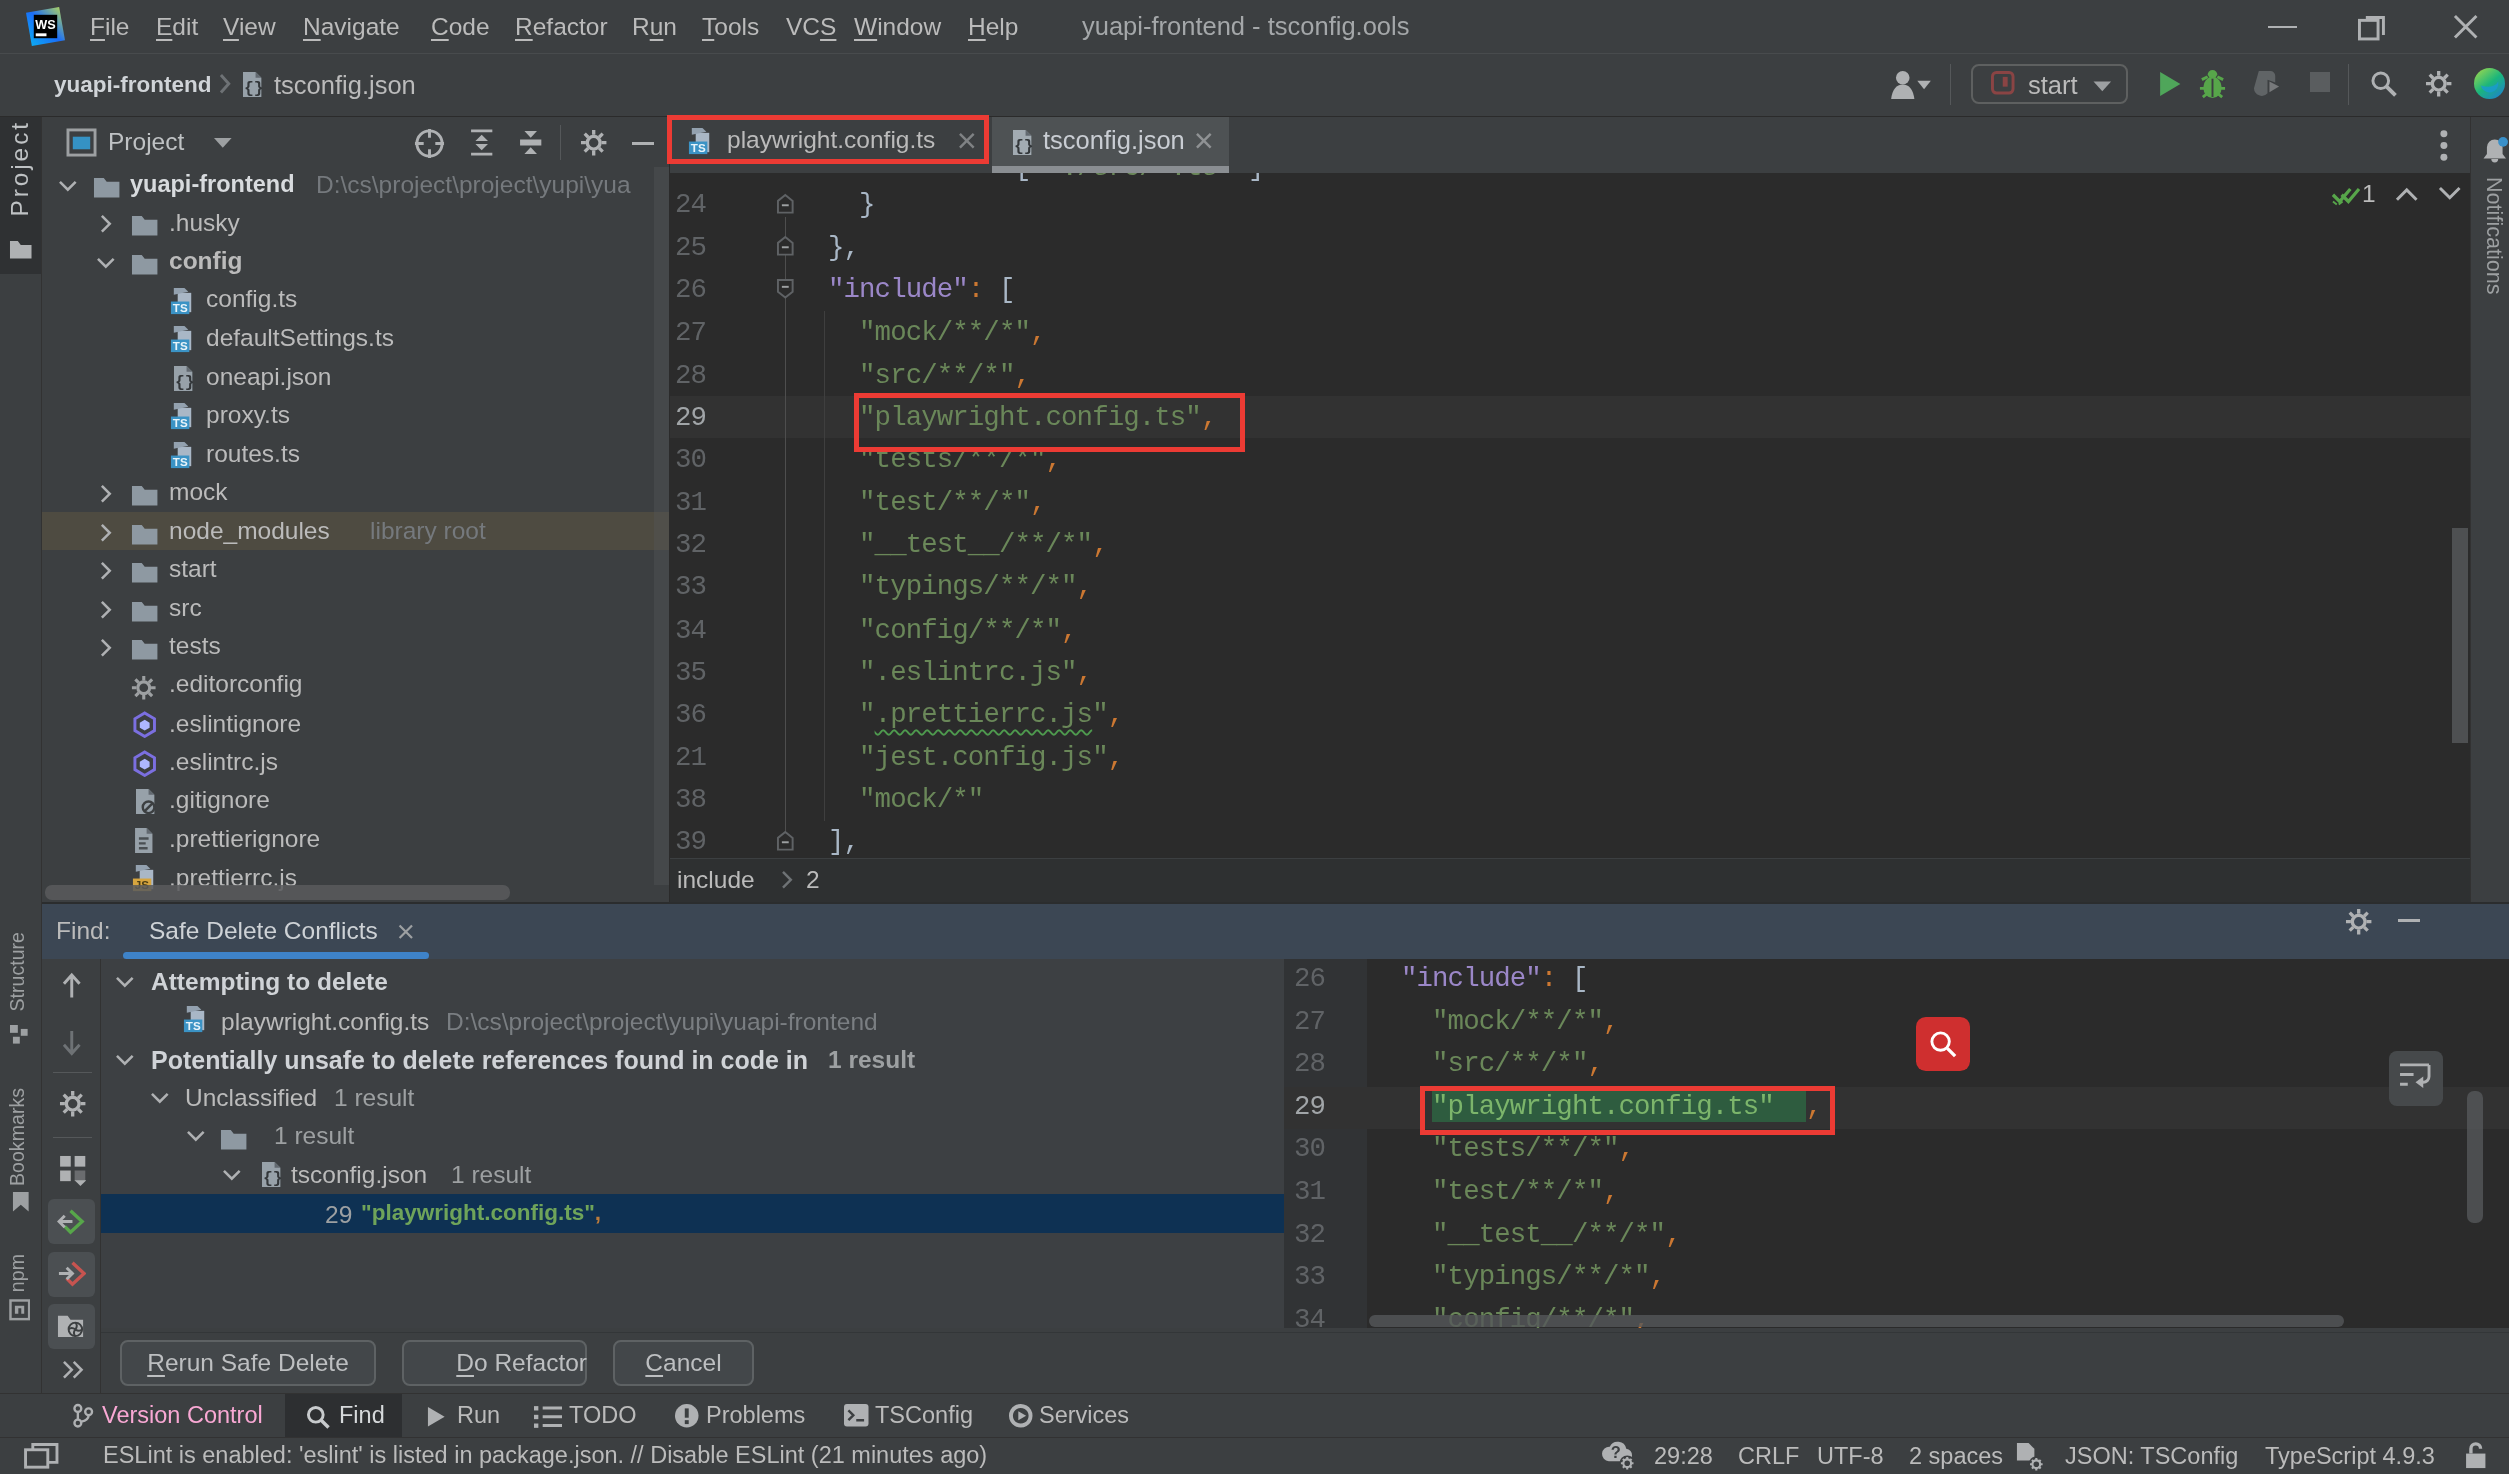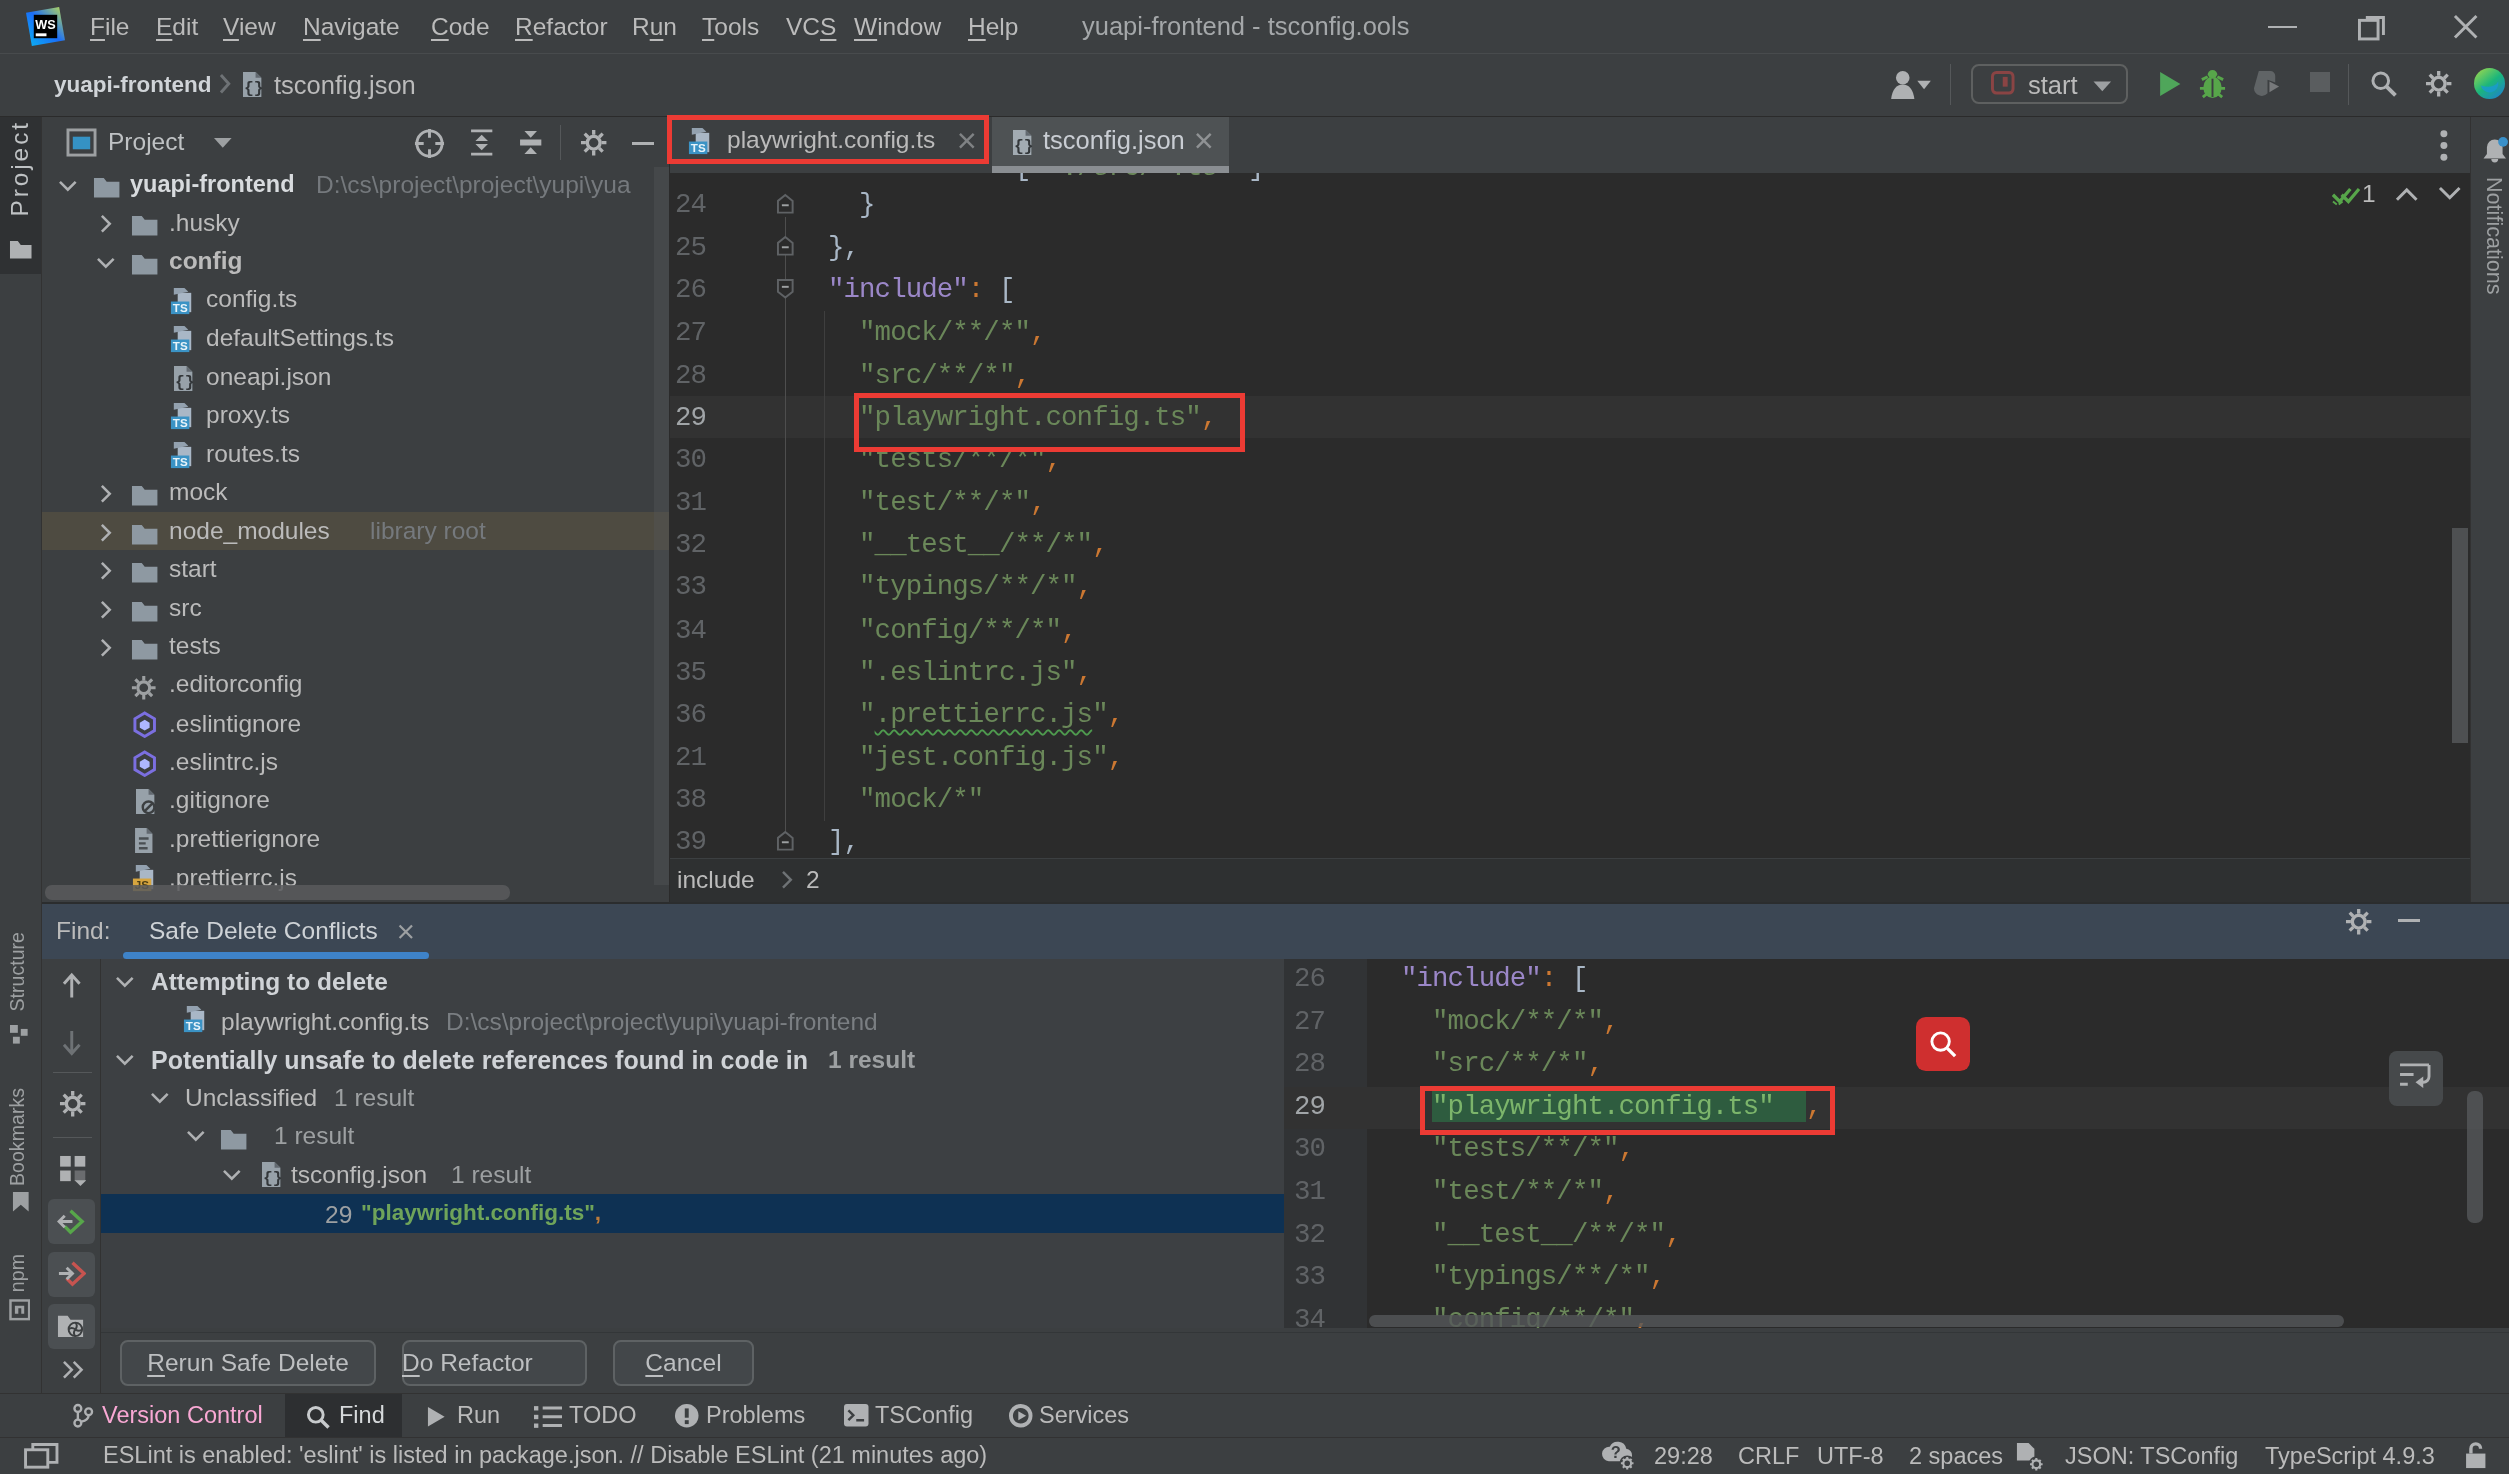--- a/index.html
+++ b/index.html
@@ -562,21 +562,21 @@
   <path d="M32 3 v12 a6 6 0 0 1 -6 6 h-3" stroke="#AFB1B3" stroke-width="3" fill="none"></path>
   <path d="M26 15 l-8 6 l8 6 z" fill="#AFB1B3"></path>
   </svg>
 <div class="a" style="left:1369px;top:1315px;width:975px;height:11.8px;background:#55585A;border-radius:5.9px;opacity:0.8"></div>
 <div class="a" style="left:2467px;top:1091px;width:15.7px;height:132px;background:#55585A;border-radius:6.9px;opacity:0.8"></div>
 <div class="a" style="left:101px;top:1328px;width:2408px;height:65px;background:#3C3F41"></div>
 <div class="a" style="left:101px;top:1332px;width:2408px;height:1px;background:#333638"></div>
 <div class="a" style="left:120px;top:1340px;width:256px;height:46px;border:2px solid #5E6264;border-radius:7.8px;background:#43474A;box-sizing:border-box"></div>
 <div class="a" style="left:120px;top:1349px;width:256px;text-align:center;color:#BDBFC1"><span class="u">R</span>erun Safe Delete</div>
 <div class="a" style="left:402px;top:1340px;width:185px;height:46px;border:2px solid #5E6264;border-radius:7.8px;background:#43474A;box-sizing:border-box"></div>
-<div class="a" style="left:402px;top:1349px;width:185px;text-align:left;color:#BDBFC1"><span class="u">D</span>o Refactor</div>
+<div class="a" style="left:402px;top:1349px;width:185px;text-align:right;color:#BDBFC1"><span class="u">D</span>o Refactor</div>
 <div class="a" style="left:613px;top:1340px;width:141px;height:46px;border:2px solid #5E6264;border-radius:7.8px;background:#43474A;box-sizing:border-box"></div>
 <div class="a" style="left:613px;top:1349px;width:141px;text-align:center;color:#BDBFC1"><span class="u">C</span>ancel</div>
 <div class="a" style="left:0;top:1393px;width:2509px;height:44px;background:#3C3F41"></div>
 <div class="a" style="left:0;top:1393px;width:2509px;height:1px;background:#323232"></div>
 <svg class="a" style="left:71px;top:1403px" width="23.5" height="25.5" viewBox="0 0 24 26">
     <circle cx="7" cy="5.5" r="3.5" fill="none" stroke="#AFB1B3" stroke-width="2.4"></circle>
   <circle cx="7" cy="20.5" r="3.5" fill="none" stroke="#AFB1B3" stroke-width="2.4"></circle>
   <circle cx="18" cy="9" r="3.5" fill="none" stroke="#AFB1B3" stroke-width="2.4"></circle>
   <path d="M7 9 v8 M18 12.5 q0 5 -7.5 6.5" stroke="#AFB1B3" stroke-width="2.4" fill="none"></path>
   </svg>

